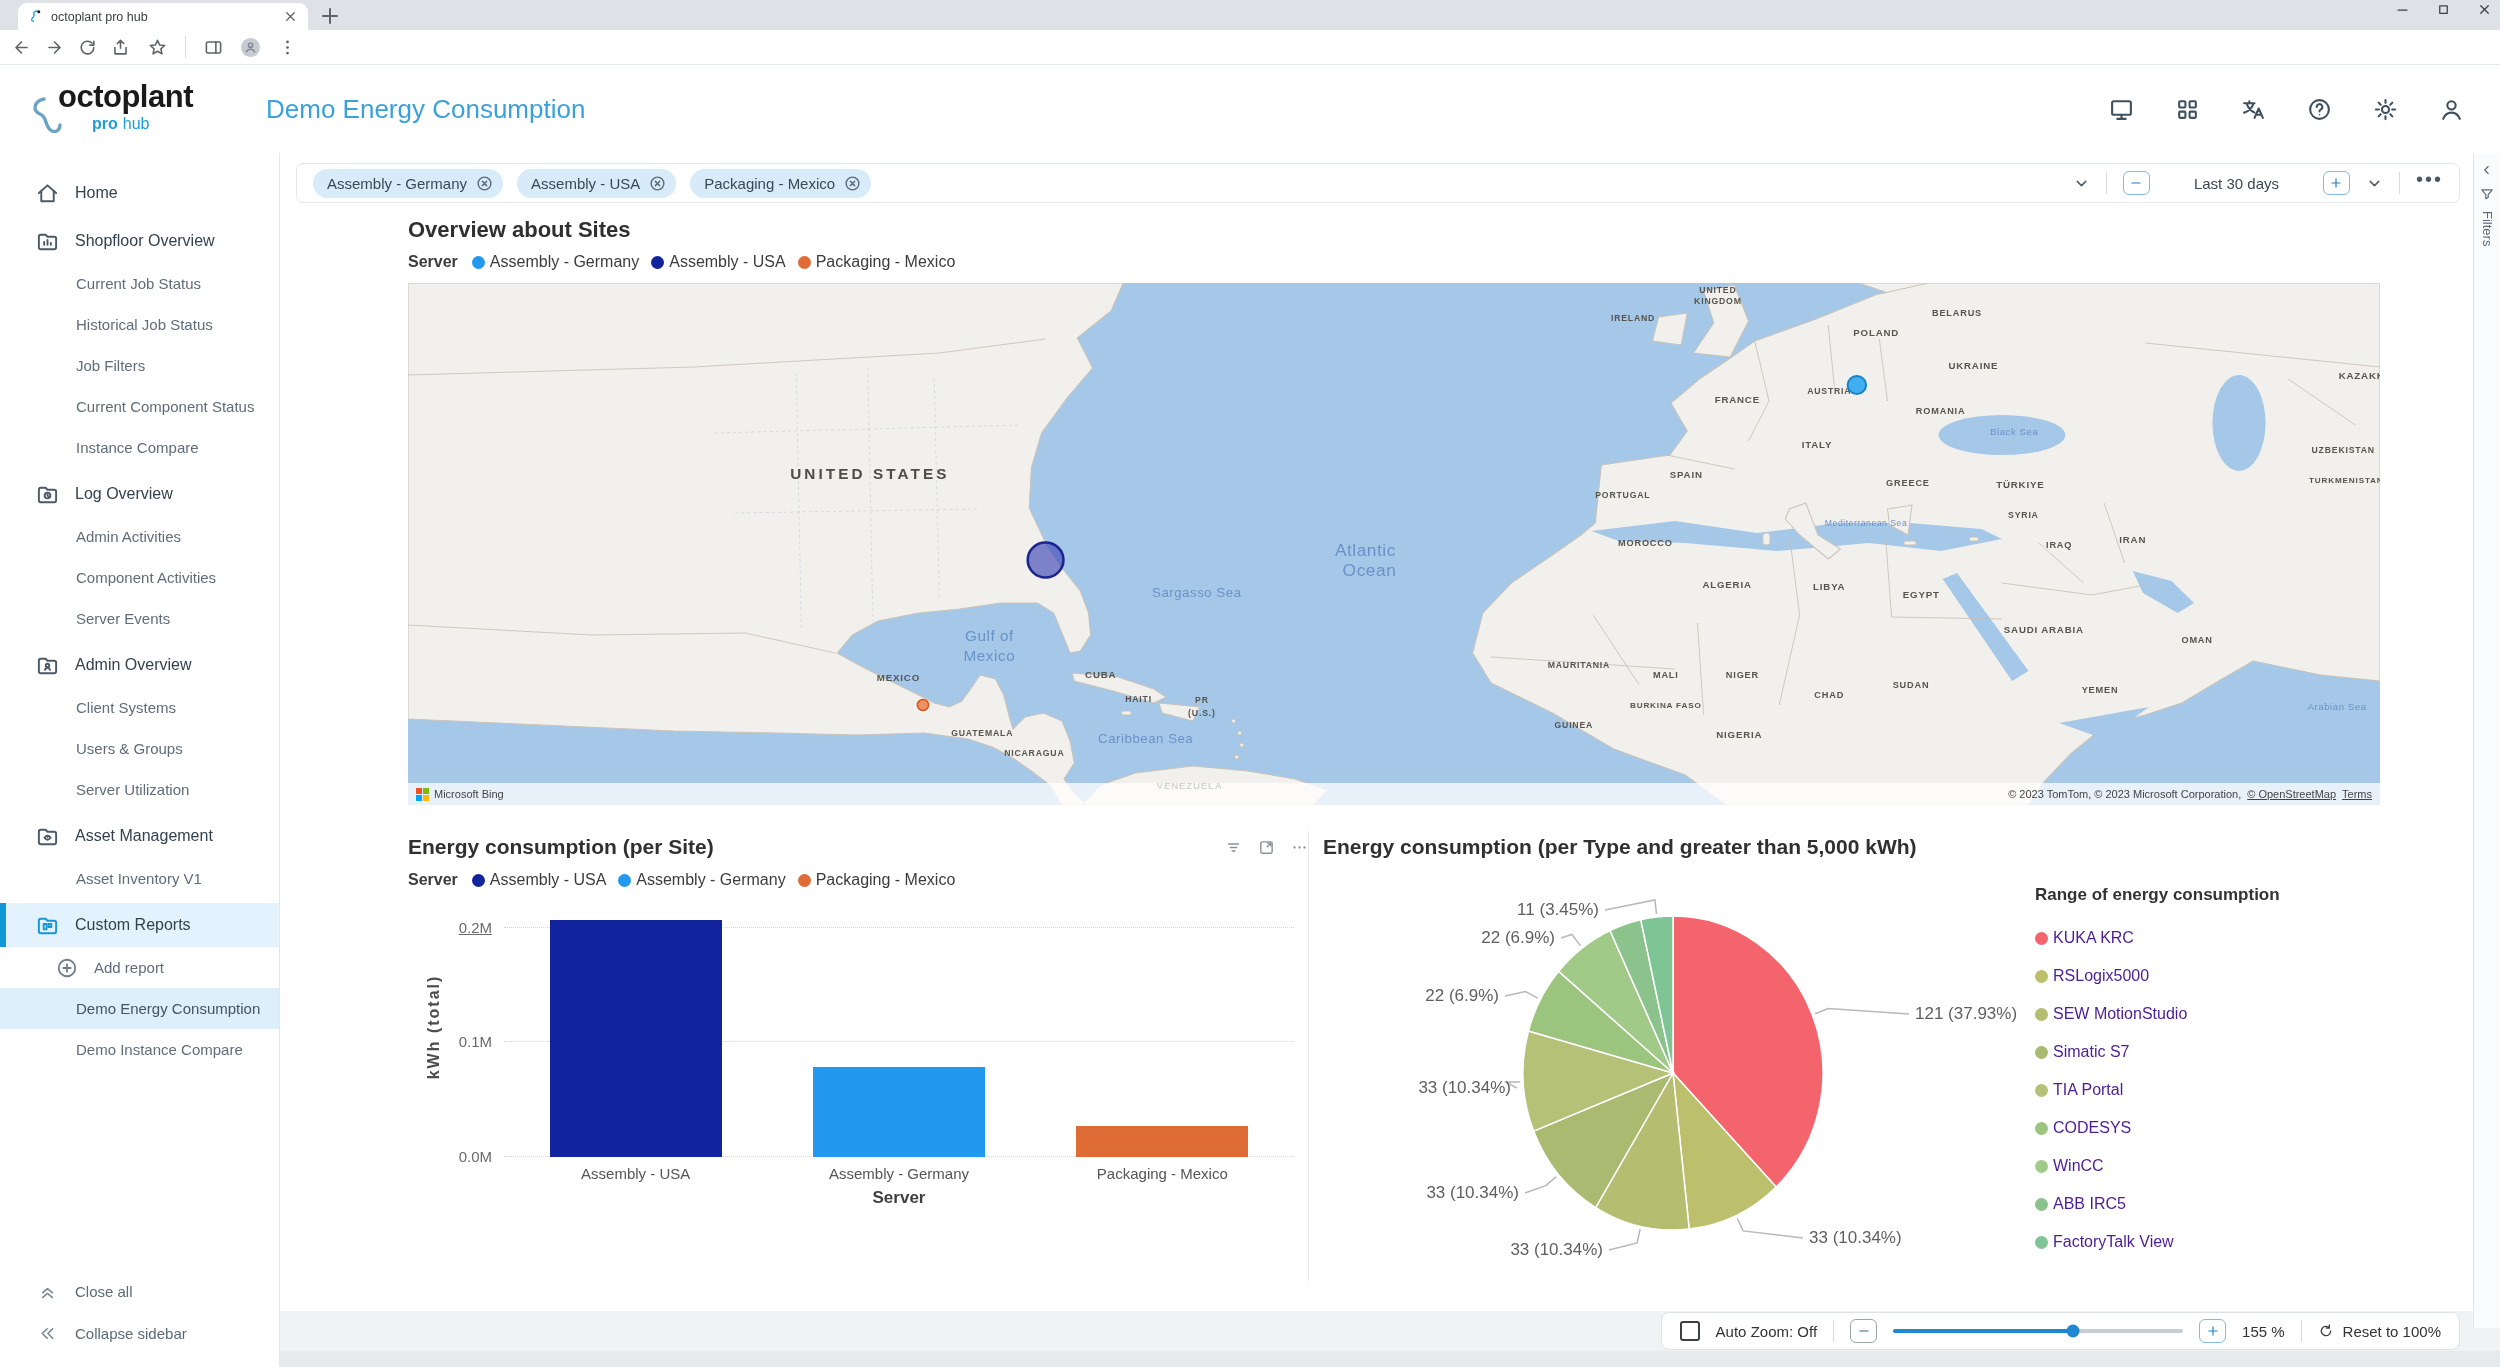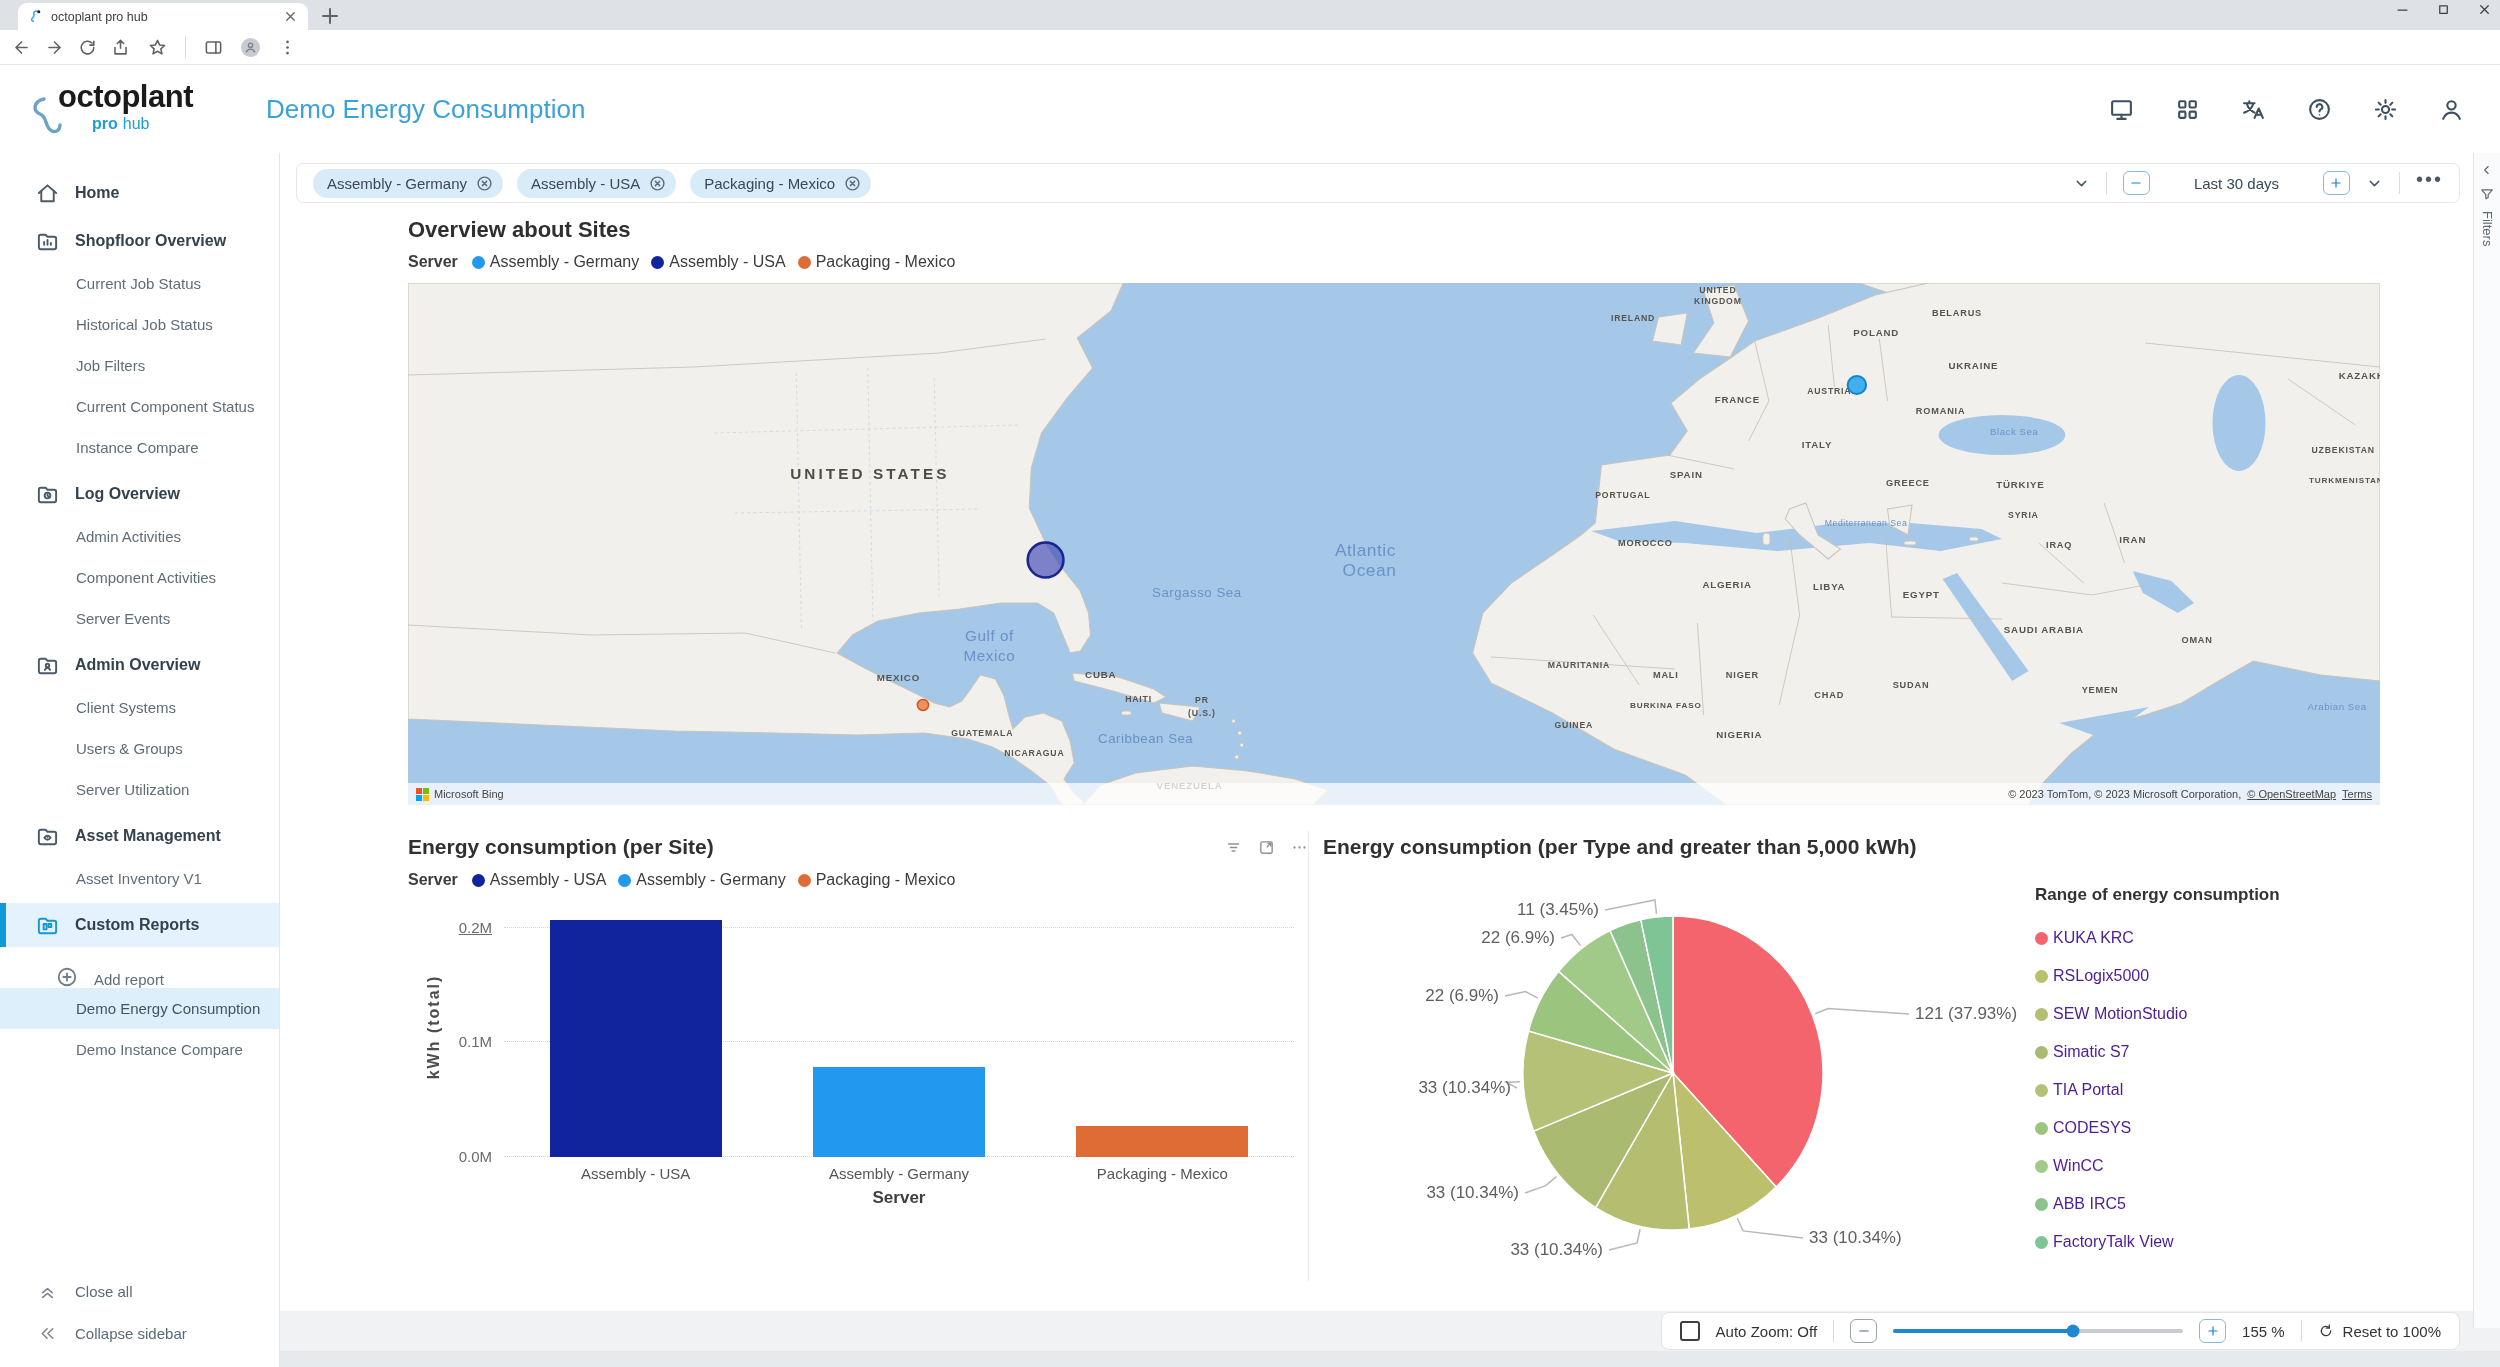--- a/index.html
+++ b/index.html
@@ -37,21 +37,21 @@
   .page-title{font-size:26px;color:#3ba1da;margin-left:40px;font-weight:400}
   .hdr-icons{position:absolute;right:36px;display:flex;gap:41px;color:#3e4f5e}
   .hdr-icons .ic{width:25px;height:25px;cursor:pointer}
 
   .app-body{display:flex;height:1215px}
 
   
   .sidebar{width:280px;border-right:1px solid #e3e7ea;display:flex;flex-direction:column;padding-top:14px;box-sizing:border-box}
   .side-list{flex:1}
   .side-item{display:flex;align-items:center;gap:16px;cursor:pointer;position:relative}
-  .side-item.top{height:44px;padding-left:36px;font-size:16px;font-weight:bold;color:#33424e;margin-top:4px}
+  .side-item.top{height:44px;padding-left:36px;font-size:16px;font-weight:normal;color:#33424e;margin-top:4px}
   .side-item.child{height:41px;padding-left:76px;font-size:15px;color:#5f6d79;font-weight:normal}
   .side-item .s-icon{width:23px;height:23px;color:#4a5a68;flex:none}
   .side-item .c-icon{width:22px;height:22px;color:#707e8a;flex:none}
   .side-item.active{background:#e3f2fc}
   .side-item.active::before{content:"";position:absolute;left:0;top:0;bottom:0;width:6px;background:#1198d8}
   .side-item.active .s-icon{color:#1796d3}
   .side-item.active-child{background:#dceffa;color:#46545f}
   .side-footer{padding-bottom:14px}
   .side-footer .side-item{height:42px;padding-left:38px;font-size:15px;color:#5c6a76;gap:18px}
   .side-footer .s-icon{width:19px;height:19px;color:#78858f}
@@ -379,21 +379,21 @@
           <div class="side-item top active">
             <span class="s-icon ic">
               <svg viewBox="0 0 24 24" fill="none" stroke="currentColor" stroke-width="1.8" stroke-linecap="round" stroke-linejoin="round">
                 <path d="M3 7a2 2 0 0 1 2-2h5l2 2h7a2 2 0 0 1 2 2v9a2 2 0 0 1-2 2H5a2 2 0 0 1-2-2z"></path>
                 <rect x="8" y="10.5" width="3" height="5.5"></rect>
                 <rect x="13" y="10.5" width="3" height="3"></rect>
               </svg>
             </span>
             <span class="s-label">Custom Reports</span>
           </div>
-          <div class="side-item child" style="padding-left: 56px; align-items: flex-end;">
+          <div class="side-item child" style="padding-left: 56px;">
             <span class="c-icon ic">
               <svg viewBox="0 0 24 24" fill="none" stroke="currentColor" stroke-width="1.8" stroke-linecap="round" stroke-linejoin="round">
                 <circle cx="12" cy="12" r="9"></circle>
                 <path d="M12 8v8M8 12h8"></path>
               </svg>
             </span>
             <span class="s-label">Add report</span>
           </div>
           <div class="side-item child active-child">
             <span class="s-label">Demo Energy Consumption</span>

